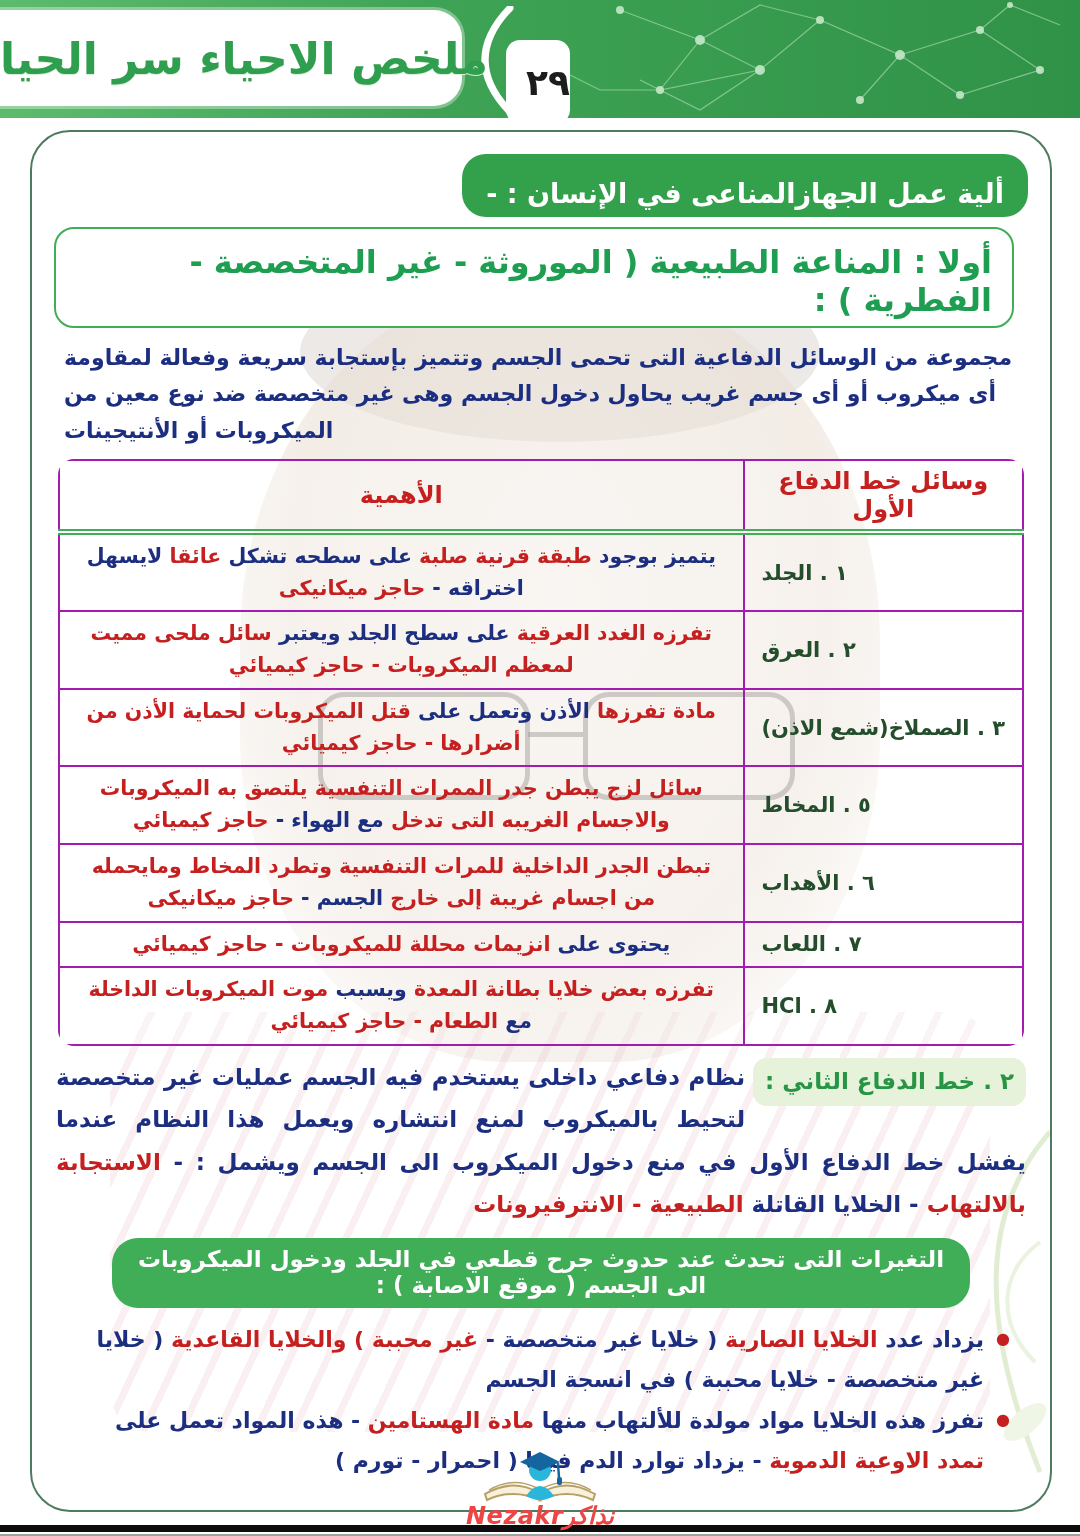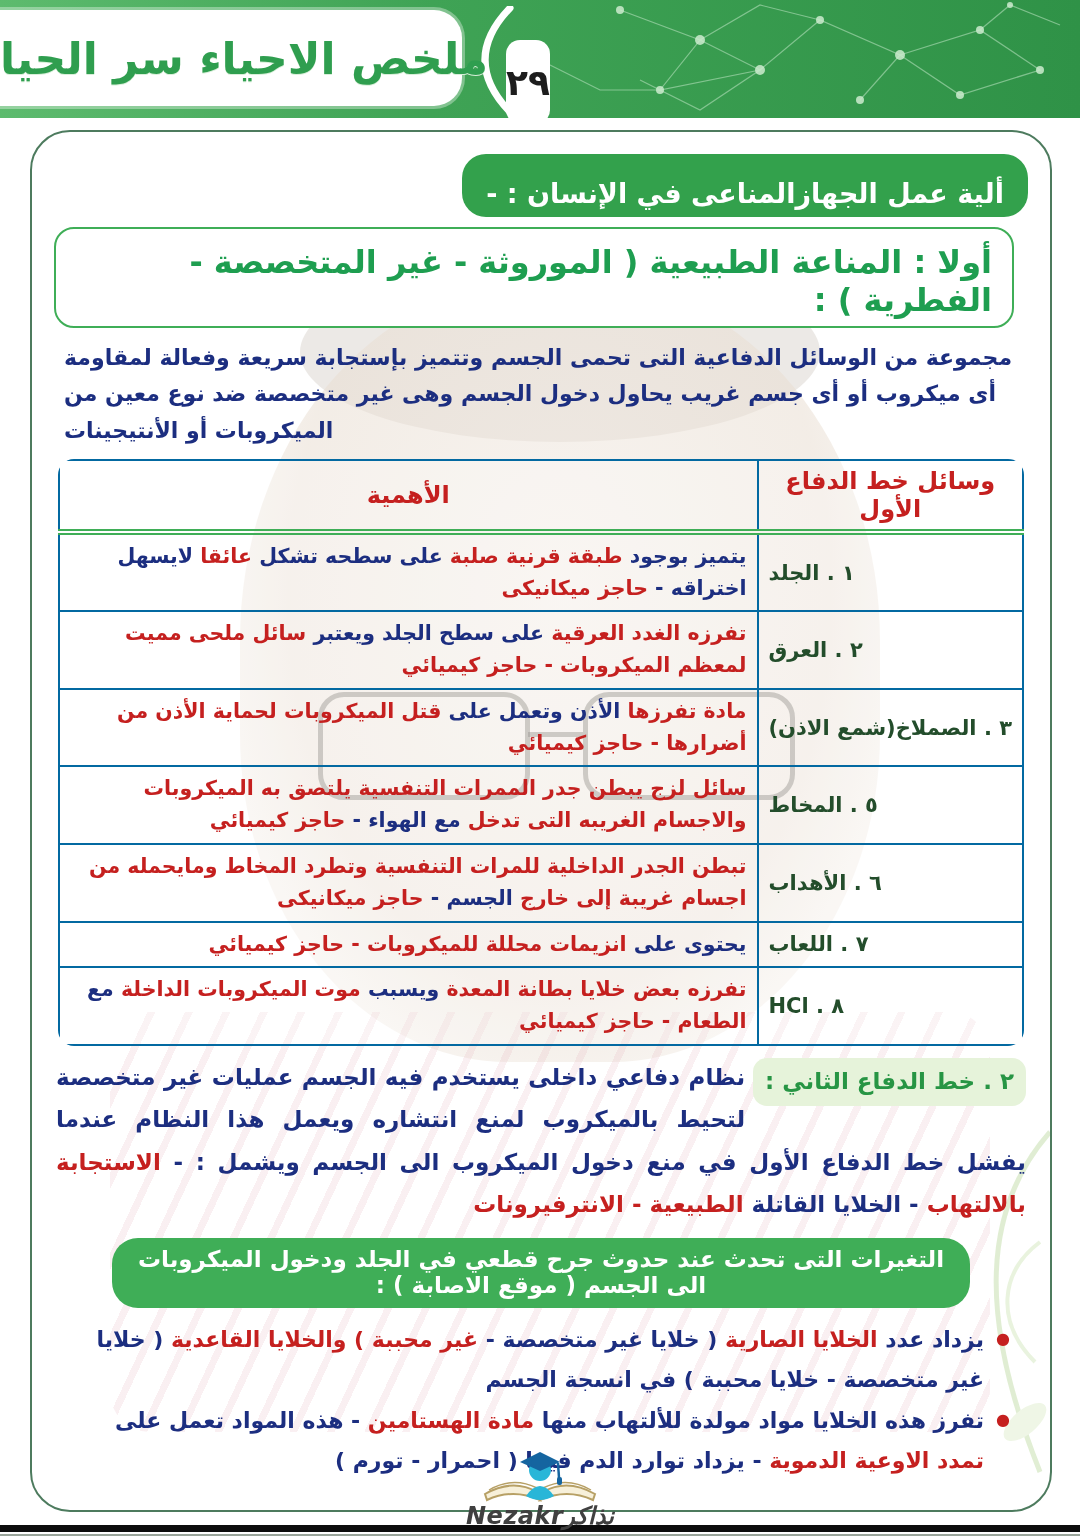--- a/index.html
+++ b/index.html
@@ -25,21 +25,21 @@
     box-shadow:0 0 0 3px rgba(255,255,255,.35);
     z-index:3;
   }
   .brand-label .brand-text{
     color:#2f9e4f; font-weight:bold; font-size:44px; direction:rtl;
     text-shadow:0 1px 0 #d8efd9;
     white-space:nowrap;
   }
   .paren-arc { position:absolute; top:6px; left:452px; z-index:2; }
   .page-tab {
-    position:absolute; top:40px; left:506px; width:44px; height:84px;
+    position:absolute; top:40px; left:506px; width:64px; height:84px;
     background:#ffffff; border-radius:14px;
     display:flex; align-items:center; justify-content:flex-end; z-index:3;
   }
   .page-tab .page-num { font-size:36px; color:#1d1d1d; font-weight:bold; }
 
   
   .content {
     position:absolute; top:130px; left:30px; width:1022px; height:1382px;
     border:2px solid #4d7b5e; border-radius:40px;
     background:transparent; z-index:1;
@@ -94,32 +94,32 @@
   }
   .dl1-def{ color:#c5201f; font-weight:bold;}
 
   
   .table-wrap{
     margin:10px 4px 8px; border-radius:16px; overflow:hidden;
     border:0;
   }
   table.def-table{ width:100%; border-collapse:collapse; background:rgba(255,255,255,.25);}
   table.def-table td{
-    border:2px solid #0369a1; padding:6px 10px; vertical-align:middle;
+    border:2px solid #a21caf; padding:6px 17px; vertical-align:middle;
   }
   tr.head-row td{
     color:#c5201f; font-weight:bold; font-size:24px; text-align:center;
     border-bottom:6px double #3fae57; height:52px;
   }
   td.means-cell{
     width:225px; color:#234d2b; font-weight:bold; font-size:21px;
     text-align:left; padding-right:16px; white-space:nowrap;
   }
   td.imp-cell{
-    text-align:right; font-weight:bold; font-size:20.5px; line-height:1.55;
+    text-align:center; font-weight:bold; font-size:20.5px; line-height:1.55;
   }
 
   .c-r{ color:#c5201f;}
   .c-b{ color:#1c2e80;}
 
   
   .dl2-block{ margin:10px 2px 4px; font-size:23px; font-weight:bold; line-height:1.85; text-align:justify;}
   .dl2-block .label-chip{ float:right; margin-top:2px; font-size:23px;}
 
   .band-pill{
@@ -136,21 +136,21 @@
   }
   ul.bullets .bullet-text{
     font-size:22px; font-weight:bold; line-height:1.8; text-align:right;
   }
 
   
   .footer-logo{
     position:absolute; left:0; right:0; bottom:8px; z-index:6;
     display:flex; flex-direction:column; align-items:center;
   }
-  .logo-text{ font-size:24px; font-weight:bold; color:#404040; direction:rtl; line-height:1; margin-top:-6px;
+  .logo-text{ font-size:24px; font-weight:bold; color:#ef4444; direction:rtl; line-height:1; margin-top:-6px;
     font-style:italic; letter-spacing:.5px;}
   .bottom-bar{ position:absolute; left:0; right:0; bottom:4px; height:7px; background:#0d0d0d; z-index:5;}
   .bottom-line{ position:absolute; left:0; right:0; bottom:0; height:2px; background:#9aa59b; z-index:5;}
 </style>
 </head>
 <body>
 
 <header class="banner">
   <svg class="mesh" width="1080" height="118" viewBox="0 0 1080 118">
     <g stroke="#bfe6c5" stroke-width="1.2" opacity="0.55" fill="none">

